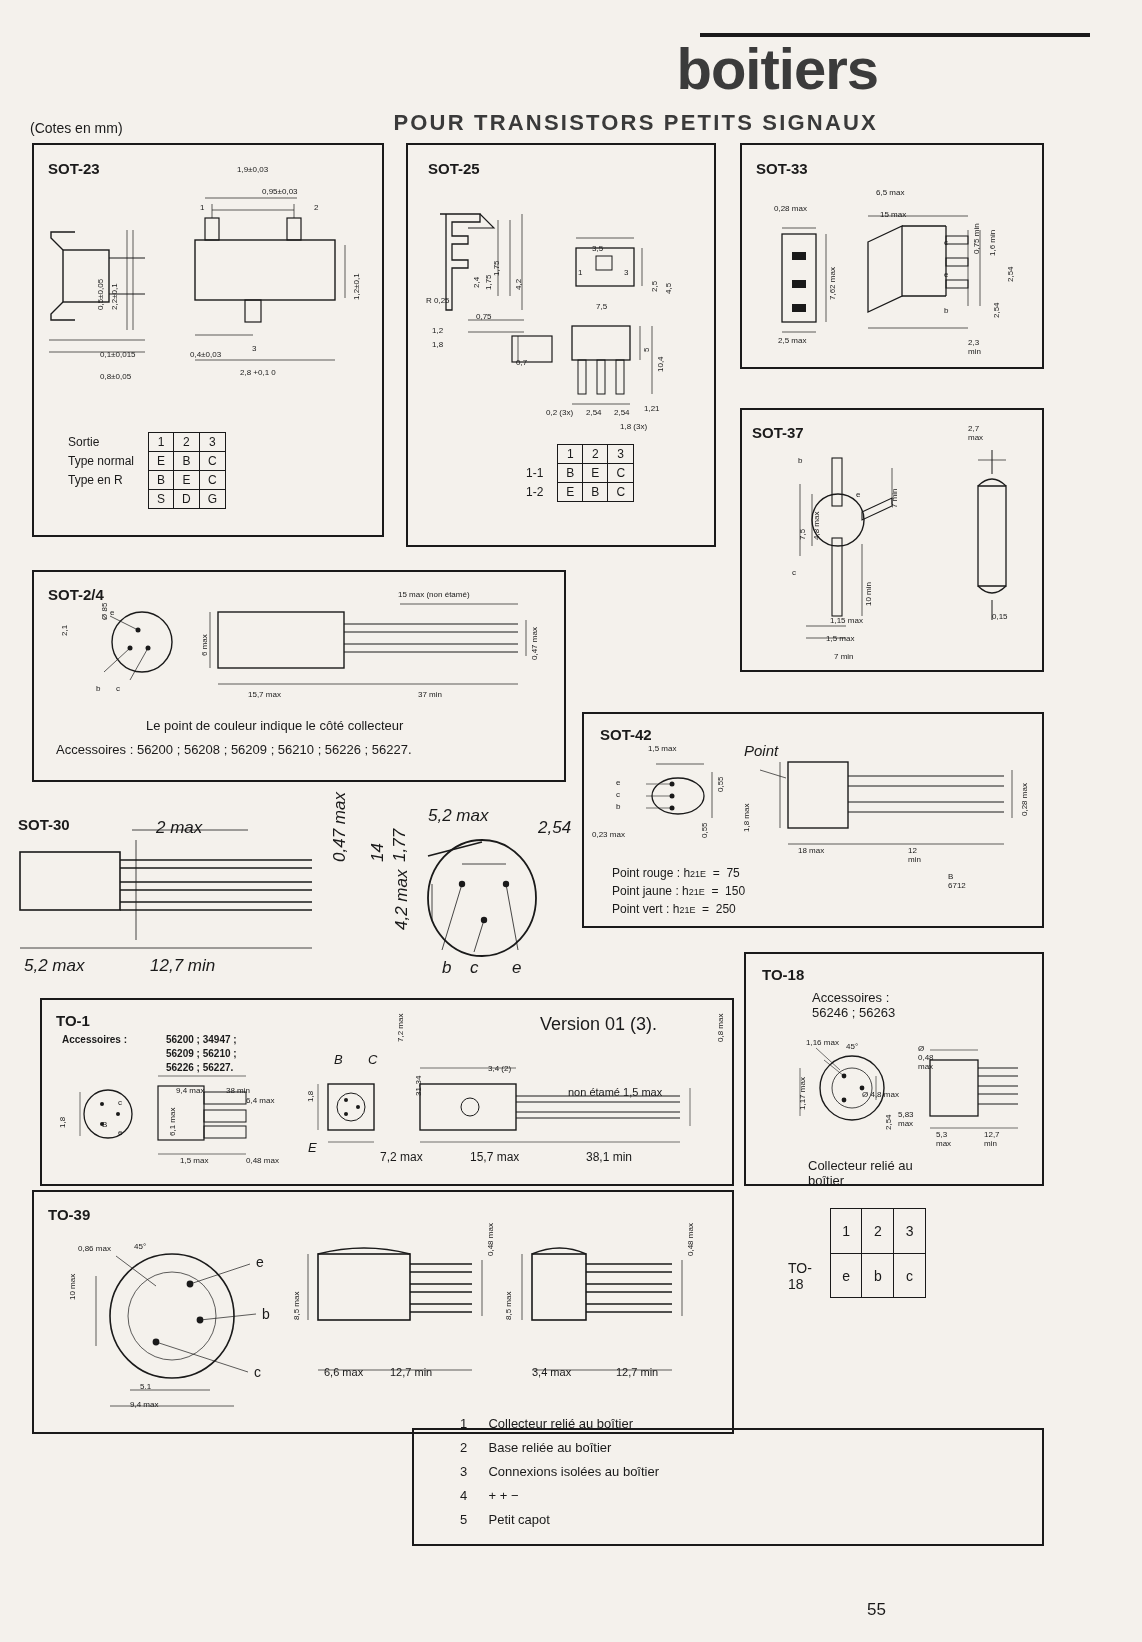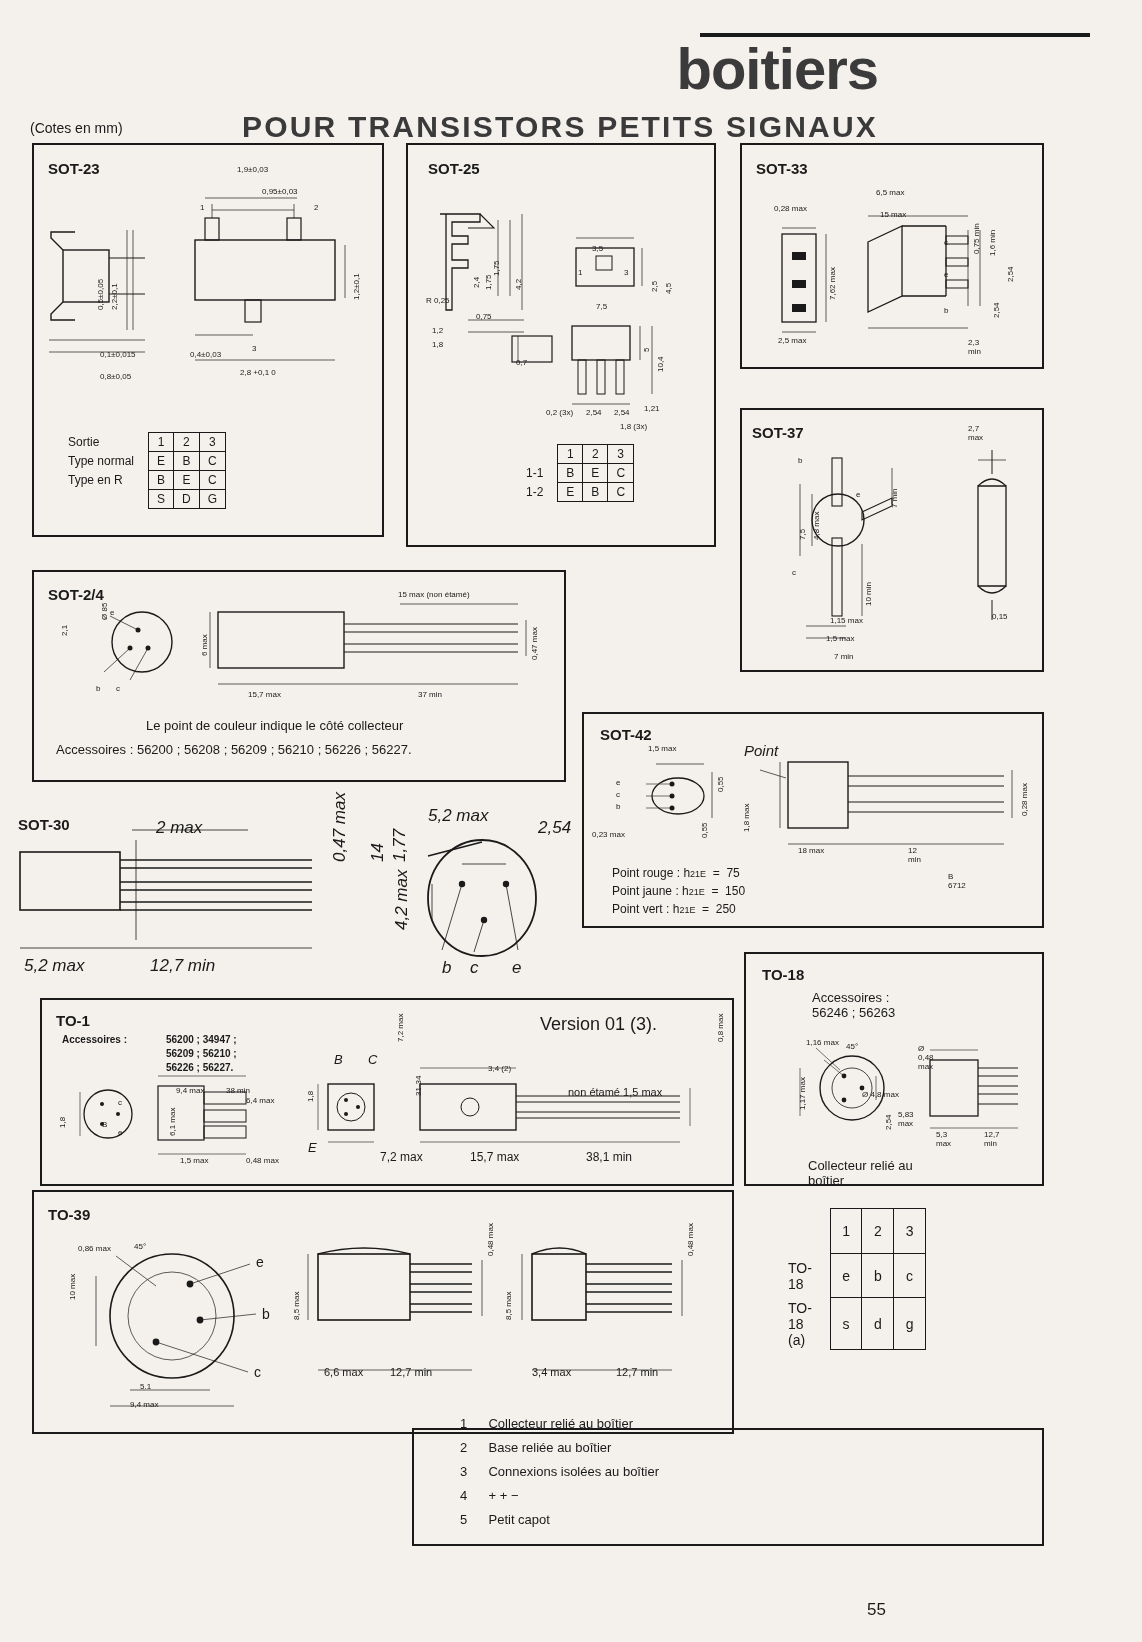--- a/index.html
+++ b/index.html
@@ -9,21 +9,21 @@
     font-family:"Liberation Sans", sans-serif;
     color:#1a1a1a;
     position:relative;
     overflow:hidden;
   }
   .page{position:absolute;left:0;top:0;width:926px;height:1642px;}
 
   
   .hdr-rule{position:absolute;left:700px;top:33px;width:390px;height:4px;background:#1a1a1a;}
   .hdr-title{position:absolute;right:48px;top:40px;font-size:58px;font-weight:bold;letter-spacing:-1px;color:#3b3b3b;line-height:1;}
-  .hdr-sub{position:absolute;right:48px;top:110px;font-size:30px;font-weight:bold;letter-spacing:2.2px;color:#3a3a3a;}
+  .hdr-sub{position:absolute;right:48px;top:110px;font-size:22px;font-weight:bold;letter-spacing:2.2px;color:#3a3a3a;}
   .cotes{position:absolute;left:30px;top:120px;font-size:14px;}
 
   
   .box{position:absolute;border:2px solid #1a1a1a;background:transparent;}
   .bt{position:absolute;font-size:15px;font-weight:bold;}
   .lbl-i{position:absolute;font-size:12px;font-style:italic;}
   .tiny{position:absolute;font-size:8px;}
   .sm{position:absolute;font-size:10px;text-align:center;}
   .md{position:absolute;font-size:13px;}
   .lg{position:absolute;font-size:17px;font-style:italic;}
@@ -582,23 +582,17 @@
       <td style="width:62px;height:40px;"><span>1</span></td>
       <td style="width:62px;"><span>2</span></td>
       <td style="width:62px;"><span>3</span></td>
     </tr>
     <tr>
       <td style="border:none;text-align:left;height:40px;"><span>TO-18</span></td>
       <td><span>e</span></td>
       <td><span>b</span></td>
       <td><span>c</span></td>
     </tr>
-    <tr>
-      <td style="border:none;text-align:left;height:40px;"><span>TO-18 (a)</span></td>
-      <td><span>s</span></td>
-      <td><span>d</span></td>
-      <td><span>g</span></td>
-    </tr>
   </tbody>
     </table>
 
   <div class="pageno">55</div>
 </div>
 
 </body></html>

